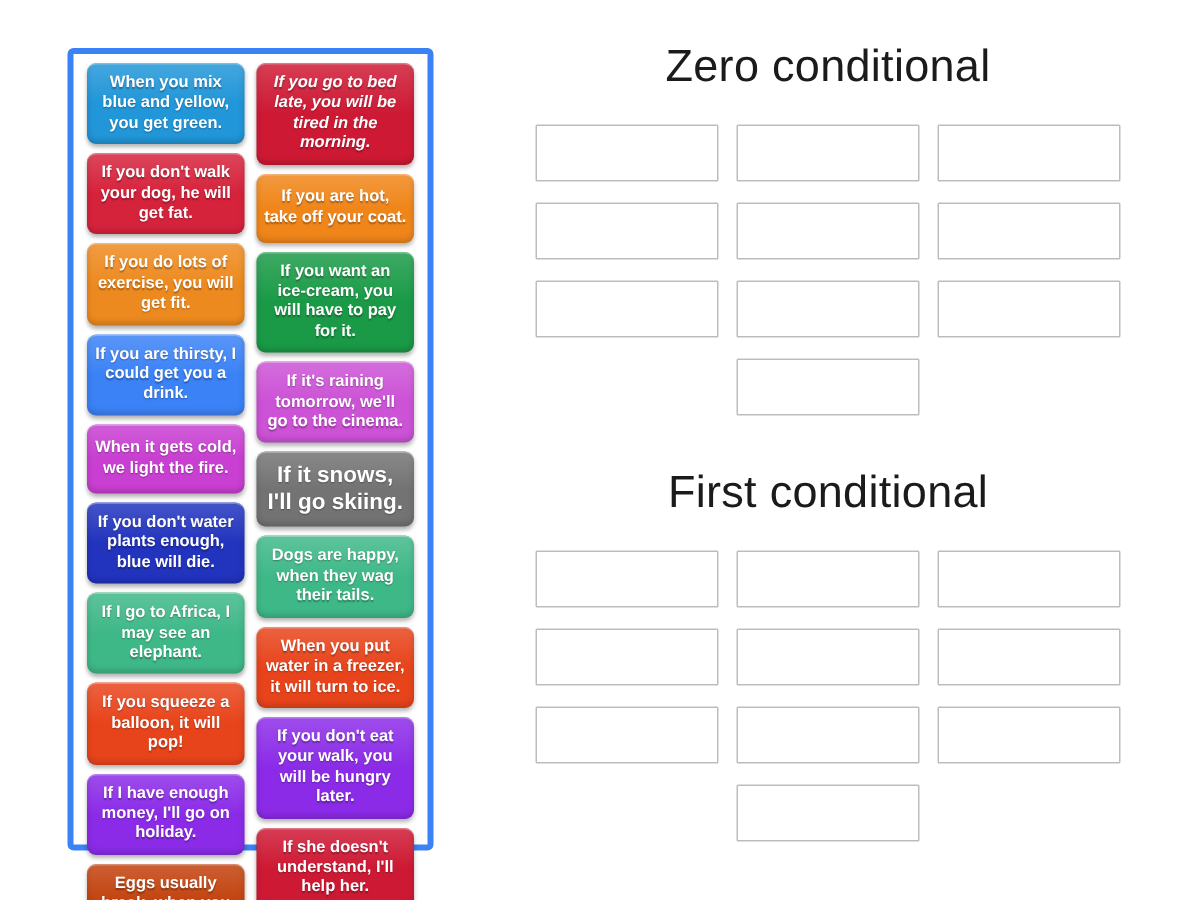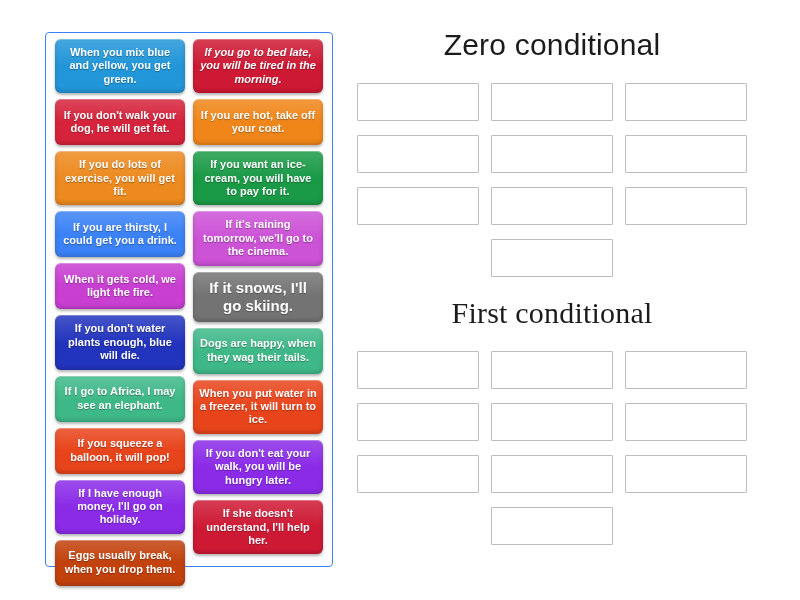--- a/index.html
+++ b/index.html
@@ -17,23 +17,23 @@
     width: 800px;
     height: 600px;
     background: #ffffff;
   }
 
   
   #tile-panel {
     position: absolute;
     left: 45px;
     top: 32px;
-    width: 288px;
+    width: 244px;
     height: 535px;
-    border: 1px solid #3b82f6;
+    border: 4px solid #3b82f6;
     border-radius: 4px;
     background: #ffffff;
     padding: 6px 5px;
     display: flex;
     flex-wrap: wrap;
     align-content: flex-start;
   }
 
   .tile-col {
     width: 50%;
@@ -75,21 +75,21 @@
     border-radius: 6px 6px 0 0;
   }
 
   .tile span { position: relative; z-index: 1; display: block; }
 
   .tile.big { font-size: 15px; line-height: 1.2; }
 
   
   .group { position: absolute; left: 352px; width: 400px; }
   #group-zero  { top: 28px; }
-  #group-first { top: 296px; font-family: Liberation Serif, serif; }
+  #group-first { top: 312px; }
 
   .group-title {
     text-align: center;
     font-size: 30px;
     font-weight: normal;
     color: #1b1b1b;
     letter-spacing: 0.2px;
     margin-bottom: 22px;
     line-height: 1.1;
   }

